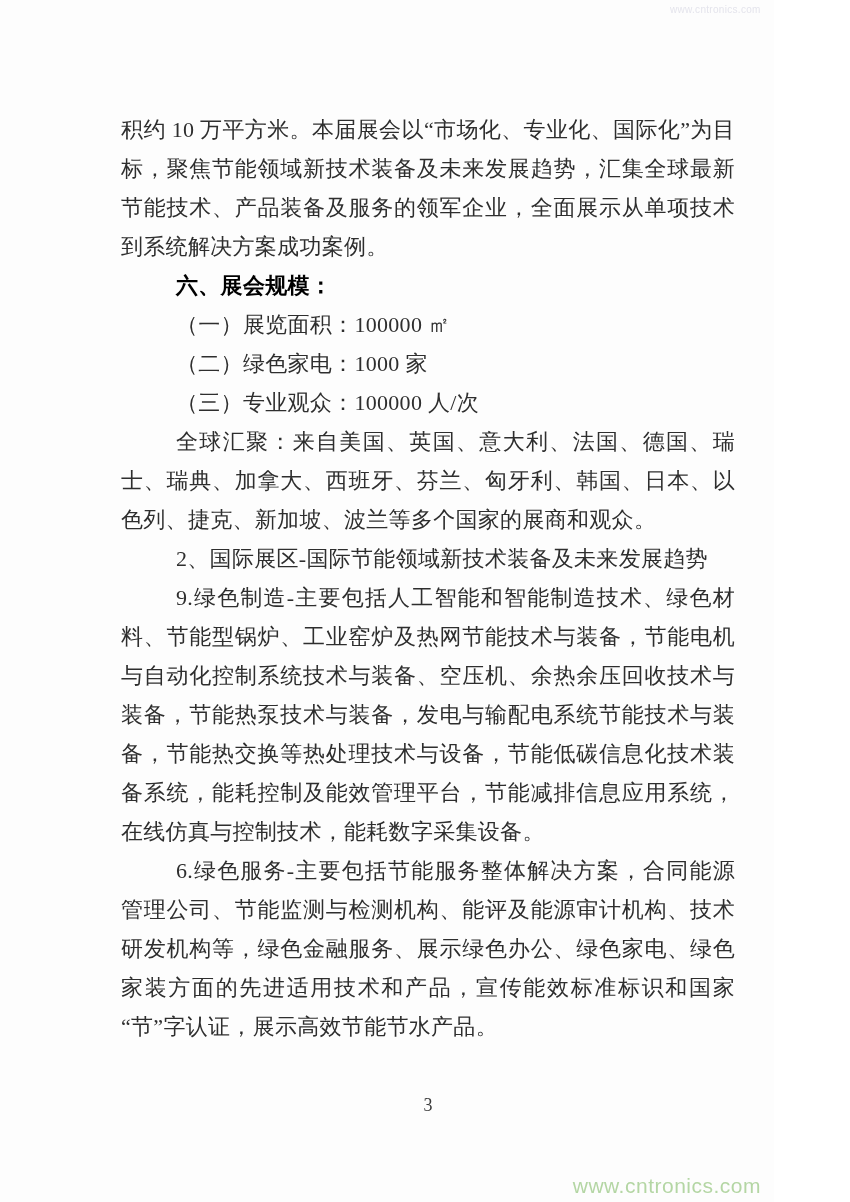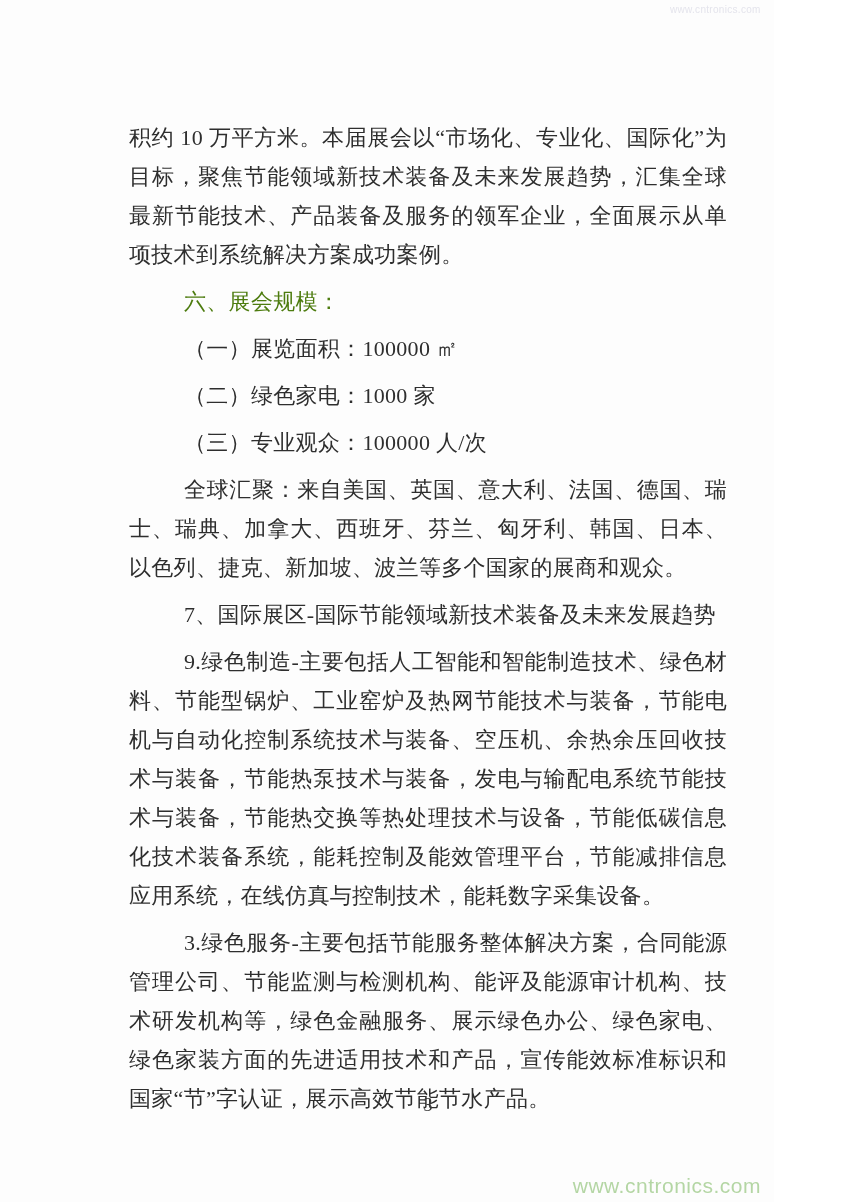--- a/index.html
+++ b/index.html
@@ -16,25 +16,25 @@
   }
   
   .doc{
     position:absolute;
     left:121px;top:110px;width:614px;
     font-size:22px;line-height:39px;
     color:#2e2e2e;
     text-align:justify;
     letter-spacing:0.3px;
   }
-  .doc p{margin:8px;padding:0;}
+  .doc p{margin:0;padding:0;}
   .p-flush{text-indent:0;}
   .p-indent{text-indent:2.5em;font-family:Liberation Serif, serif;}
   .p-num{text-indent:2.5em;}
-  .p-heading{text-indent:2.5em;font-weight:400;color:#4d7c0f;}
+  .p-heading{text-indent:2.5em;font-weight:700;color:#000000;}
   
   .page-number{
     position:absolute;
     left:121px;top:1094px;width:614px;
     text-align:center;
     font-size:18px;line-height:22px;
     color:#3a3a3a;
   }
   
   .watermark-bottom{
@@ -69,23 +69,23 @@
 
   <span class="watermark-top">www.cntronics.com</span>
 
   <main class="doc">
     <p class="p-flush">积约 10 万平方米。本届展会以“市场化、专业化、国际化”为目标，聚焦节能领域新技术装备及未来发展趋势，汇集全球最新节能技术、产品装备及服务的领军企业，全面展示从单项技术到系统解决方案成功案例。</p>
     <p class="p-heading">六、展会规模：</p>
     <p class="p-indent">（一）展览面积：100000 ㎡</p>
     <p class="p-indent">（二）绿色家电：1000 家</p>
     <p class="p-indent">（三）专业观众：100000 人/次</p>
     <p class="p-indent">全球汇聚：来自美国、英国、意大利、法国、德国、瑞士、瑞典、加拿大、西班牙、芬兰、匈牙利、韩国、日本、以色列、捷克、新加坡、波兰等多个国家的展商和观众。</p>
-    <p class="p-num">7、国际展区-国际节能领域新技术装备及未来发展趋势</p>
+    <p class="p-num">2、国际展区-国际节能领域新技术装备及未来发展趋势</p>
     <p class="p-num">9.绿色制造-主要包括人工智能和智能制造技术、绿色材料、节能型锅炉、工业窑炉及热网节能技术与装备，节能电机与自动化控制系统技术与装备、空压机、余热余压回收技术与装备，节能热泵技术与装备，发电与输配电系统节能技术与装备，节能热交换等热处理技术与设备，节能低碳信息化技术装备系统，能耗控制及能效管理平台，节能减排信息应用系统，在线仿真与控制技术，能耗数字采集设备。</p>
-    <p class="p-num">3.绿色服务-主要包括节能服务整体解决方案，合同能源管理公司、节能监测与检测机构、能评及能源审计机构、技术研发机构等，绿色金融服务、展示绿色办公、绿色家电、绿色家装方面的先进适用技术和产品，宣传能效标准标识和国家“节”字认证，展示高效节能节水产品。</p>
+    <p class="p-num">6.绿色服务-主要包括节能服务整体解决方案，合同能源管理公司、节能监测与检测机构、能评及能源审计机构、技术研发机构等，绿色金融服务、展示绿色办公、绿色家电、绿色家装方面的先进适用技术和产品，宣传能效标准标识和国家“节”字认证，展示高效节能节水产品。</p>
   </main>
 
   <div class="page-number">3</div>
 
   <div class="watermark-bottom">www.cntronics.com</div>
 
   <div class="scan-line"></div>
 
 </div>
 

